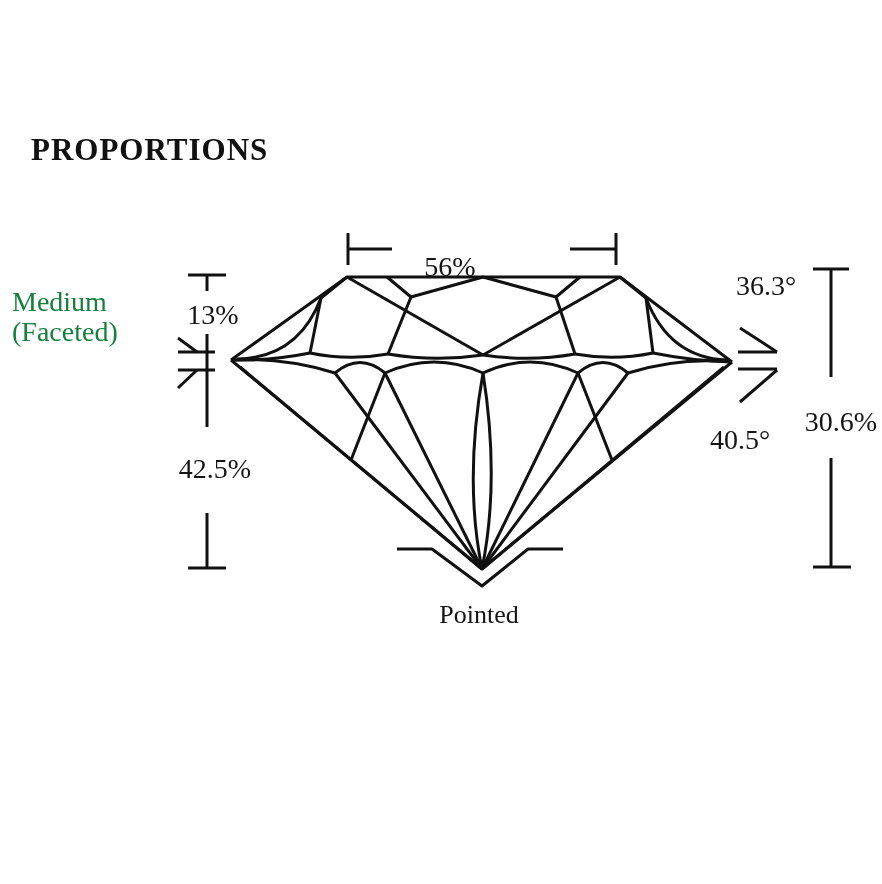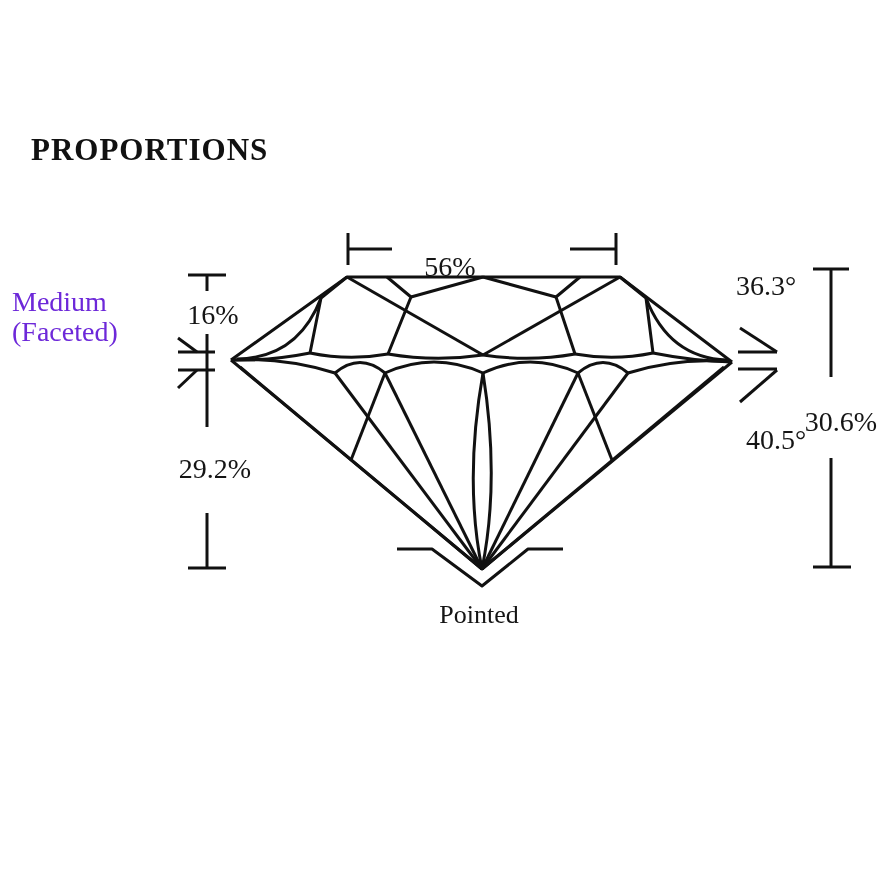--- a/index.html
+++ b/index.html
@@ -42,28 +42,28 @@
     letter-spacing: 1px;
     color: #111111;
     white-space: nowrap;
   }
   .girdle-label {
     position: absolute;
     left: 12px;
     top: 287px;
     font-size: 28px;
     line-height: 30px;
-    color: #6d28d9;
+    color: #15803d;
   }
   .val-table   { left: 450px; top: 232px; margin-top: 20px; }
   .val-crown-h { left: 213px; top: 300px; }
   .val-pav-d   { left: 215px; top: 454px; }
   .val-depth   { left: 841px; top: 407px; }
   .val-crown-a { left: 766px; top: 271px; }
-  .val-pav-a   { left: 776px; top: 425px; }
+  .val-pav-a   { left: 740px; top: 425px; }
   .val-culet   { left: 479px; top: 600px; font-size: 26px; }
 </style>
 </head>
 <body>
 
 <div class="stage">
 
   <div class="page-title">PROPORTIONS</div>
 
   <svg class="diagram-svg" viewBox="0 0 882 884" fill="none" stroke="#111111" stroke-width="3" stroke-linejoin="round">
@@ -152,23 +152,23 @@
     </g>
   </svg>
 
   <div class="girdle-label">
     <div>Medium</div>
     <div>(Faceted)</div>
   </div>
 
   <div class="lbl centered val-table">56%</div>
 
-  <div class="lbl centered val-crown-h">16%</div>
+  <div class="lbl centered val-crown-h">13%</div>
 
-  <div class="lbl centered val-pav-d">29.2%</div>
+  <div class="lbl centered val-pav-d">42.5%</div>
 
   <div class="lbl centered val-depth">30.6%</div>
 
   <div class="lbl centered val-crown-a">36.3°</div>
 
   <div class="lbl centered val-pav-a">40.5°</div>
 
   <div class="lbl centered val-culet">Pointed</div>
 
 </div>

